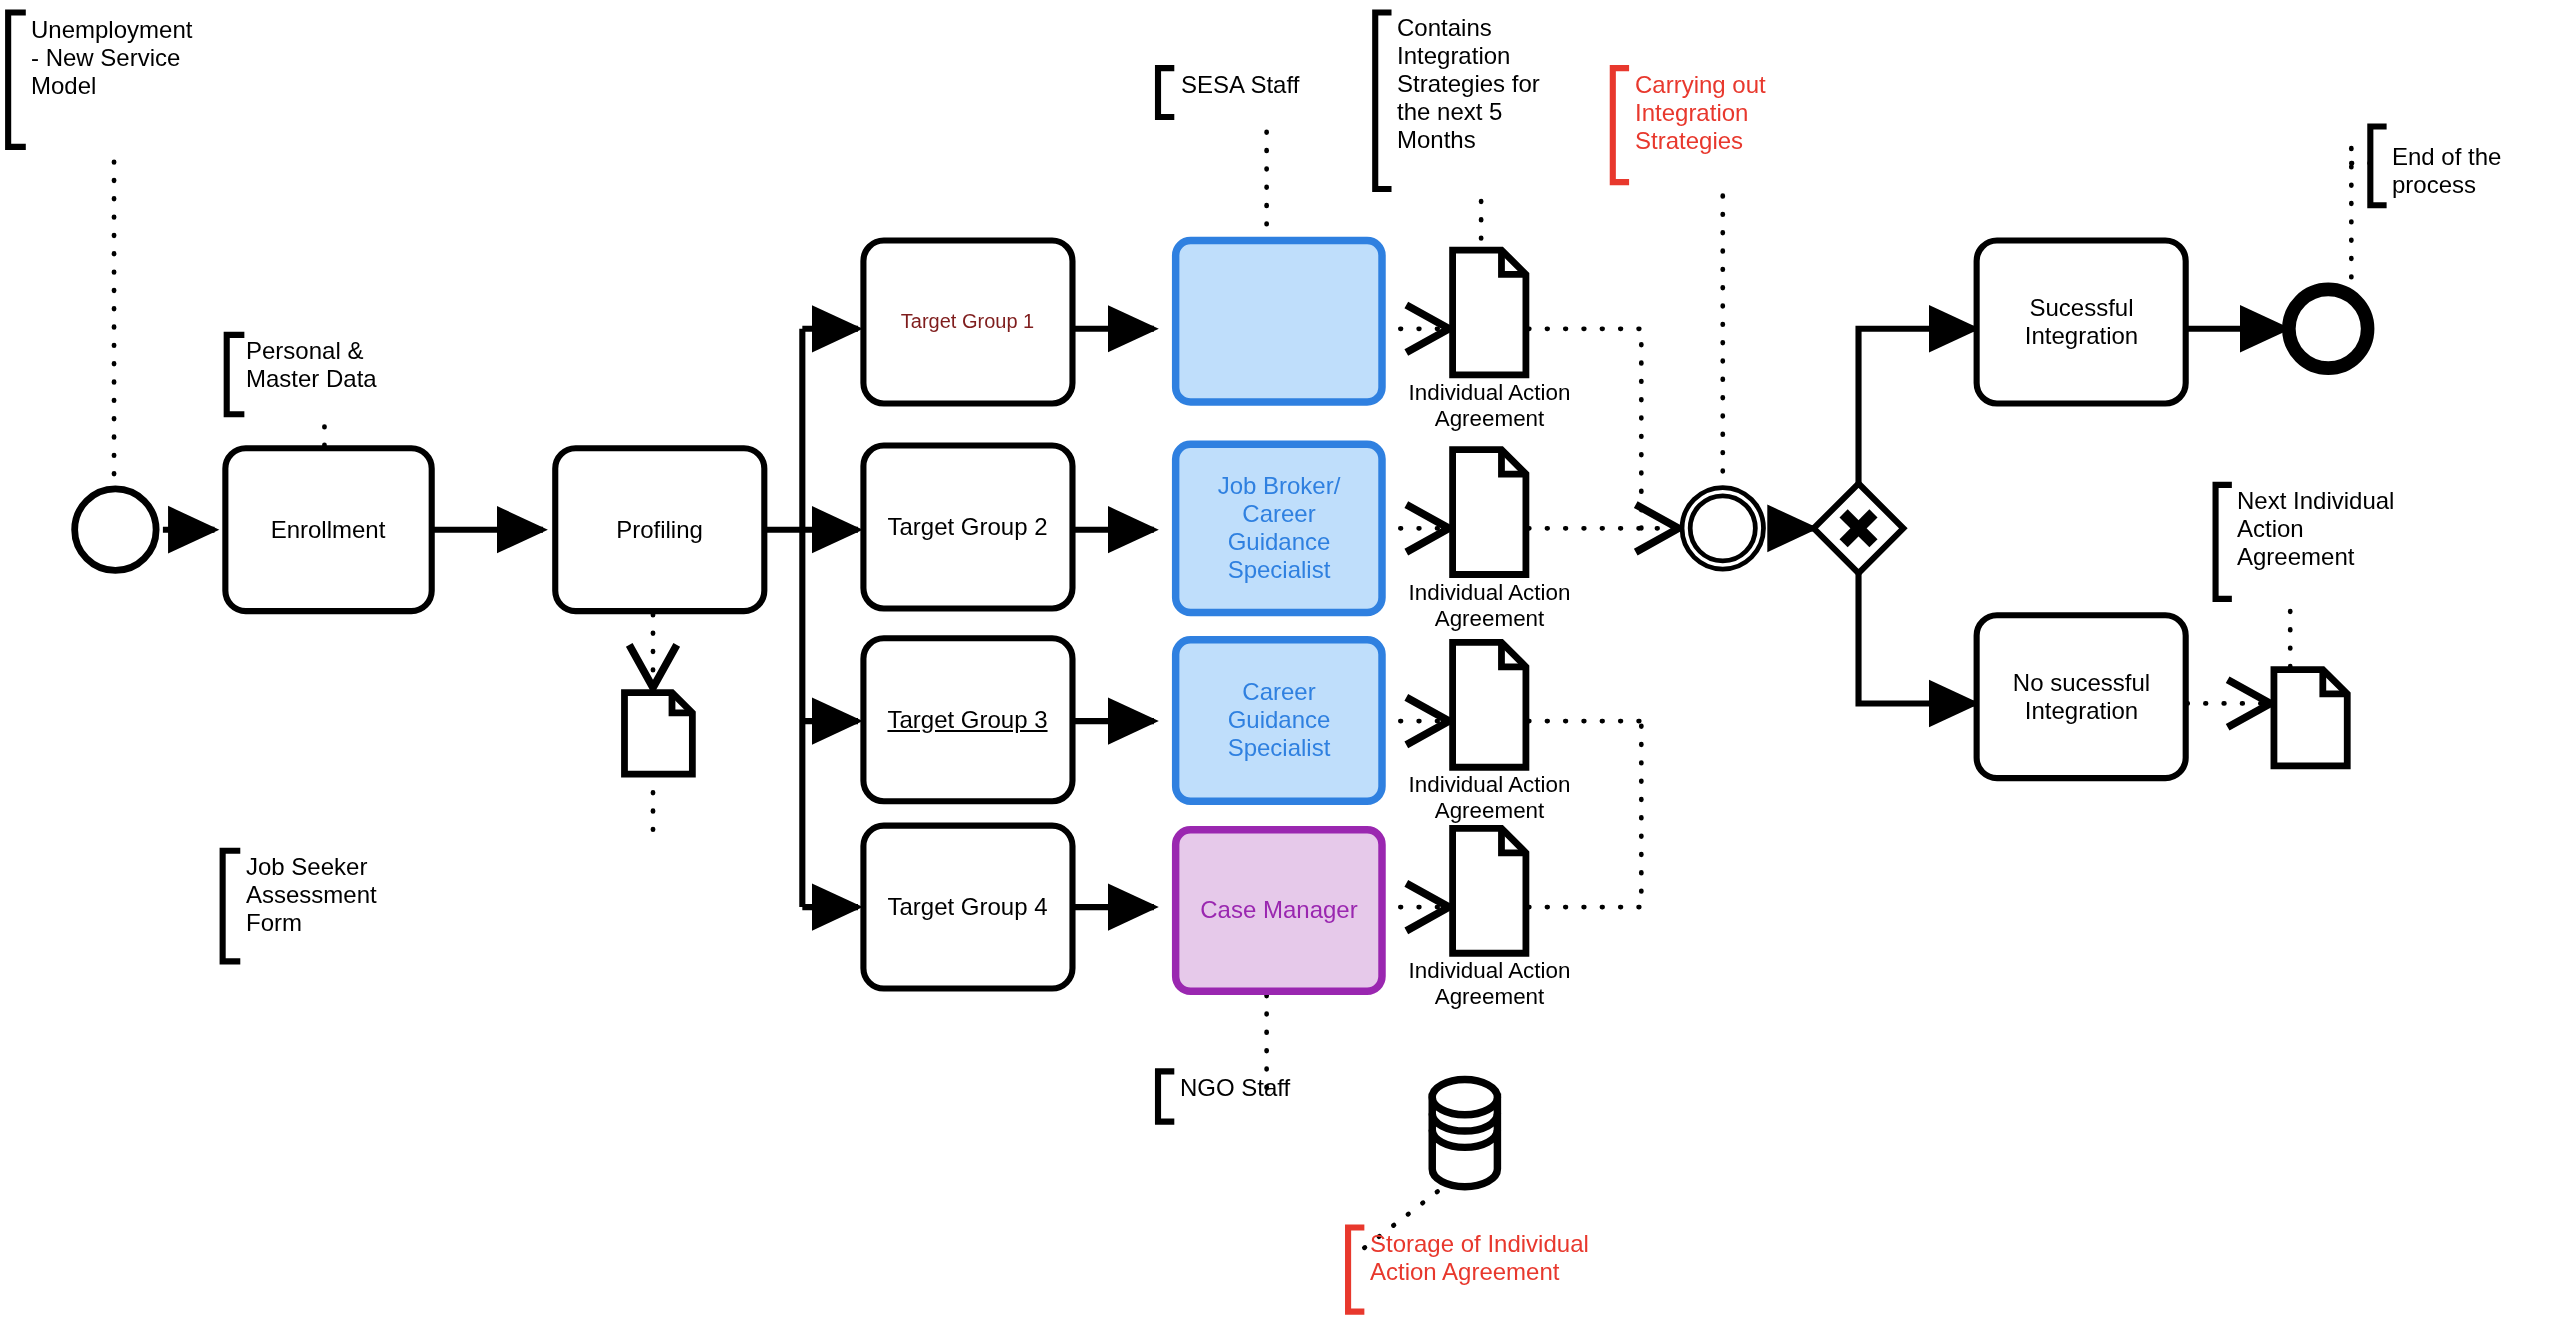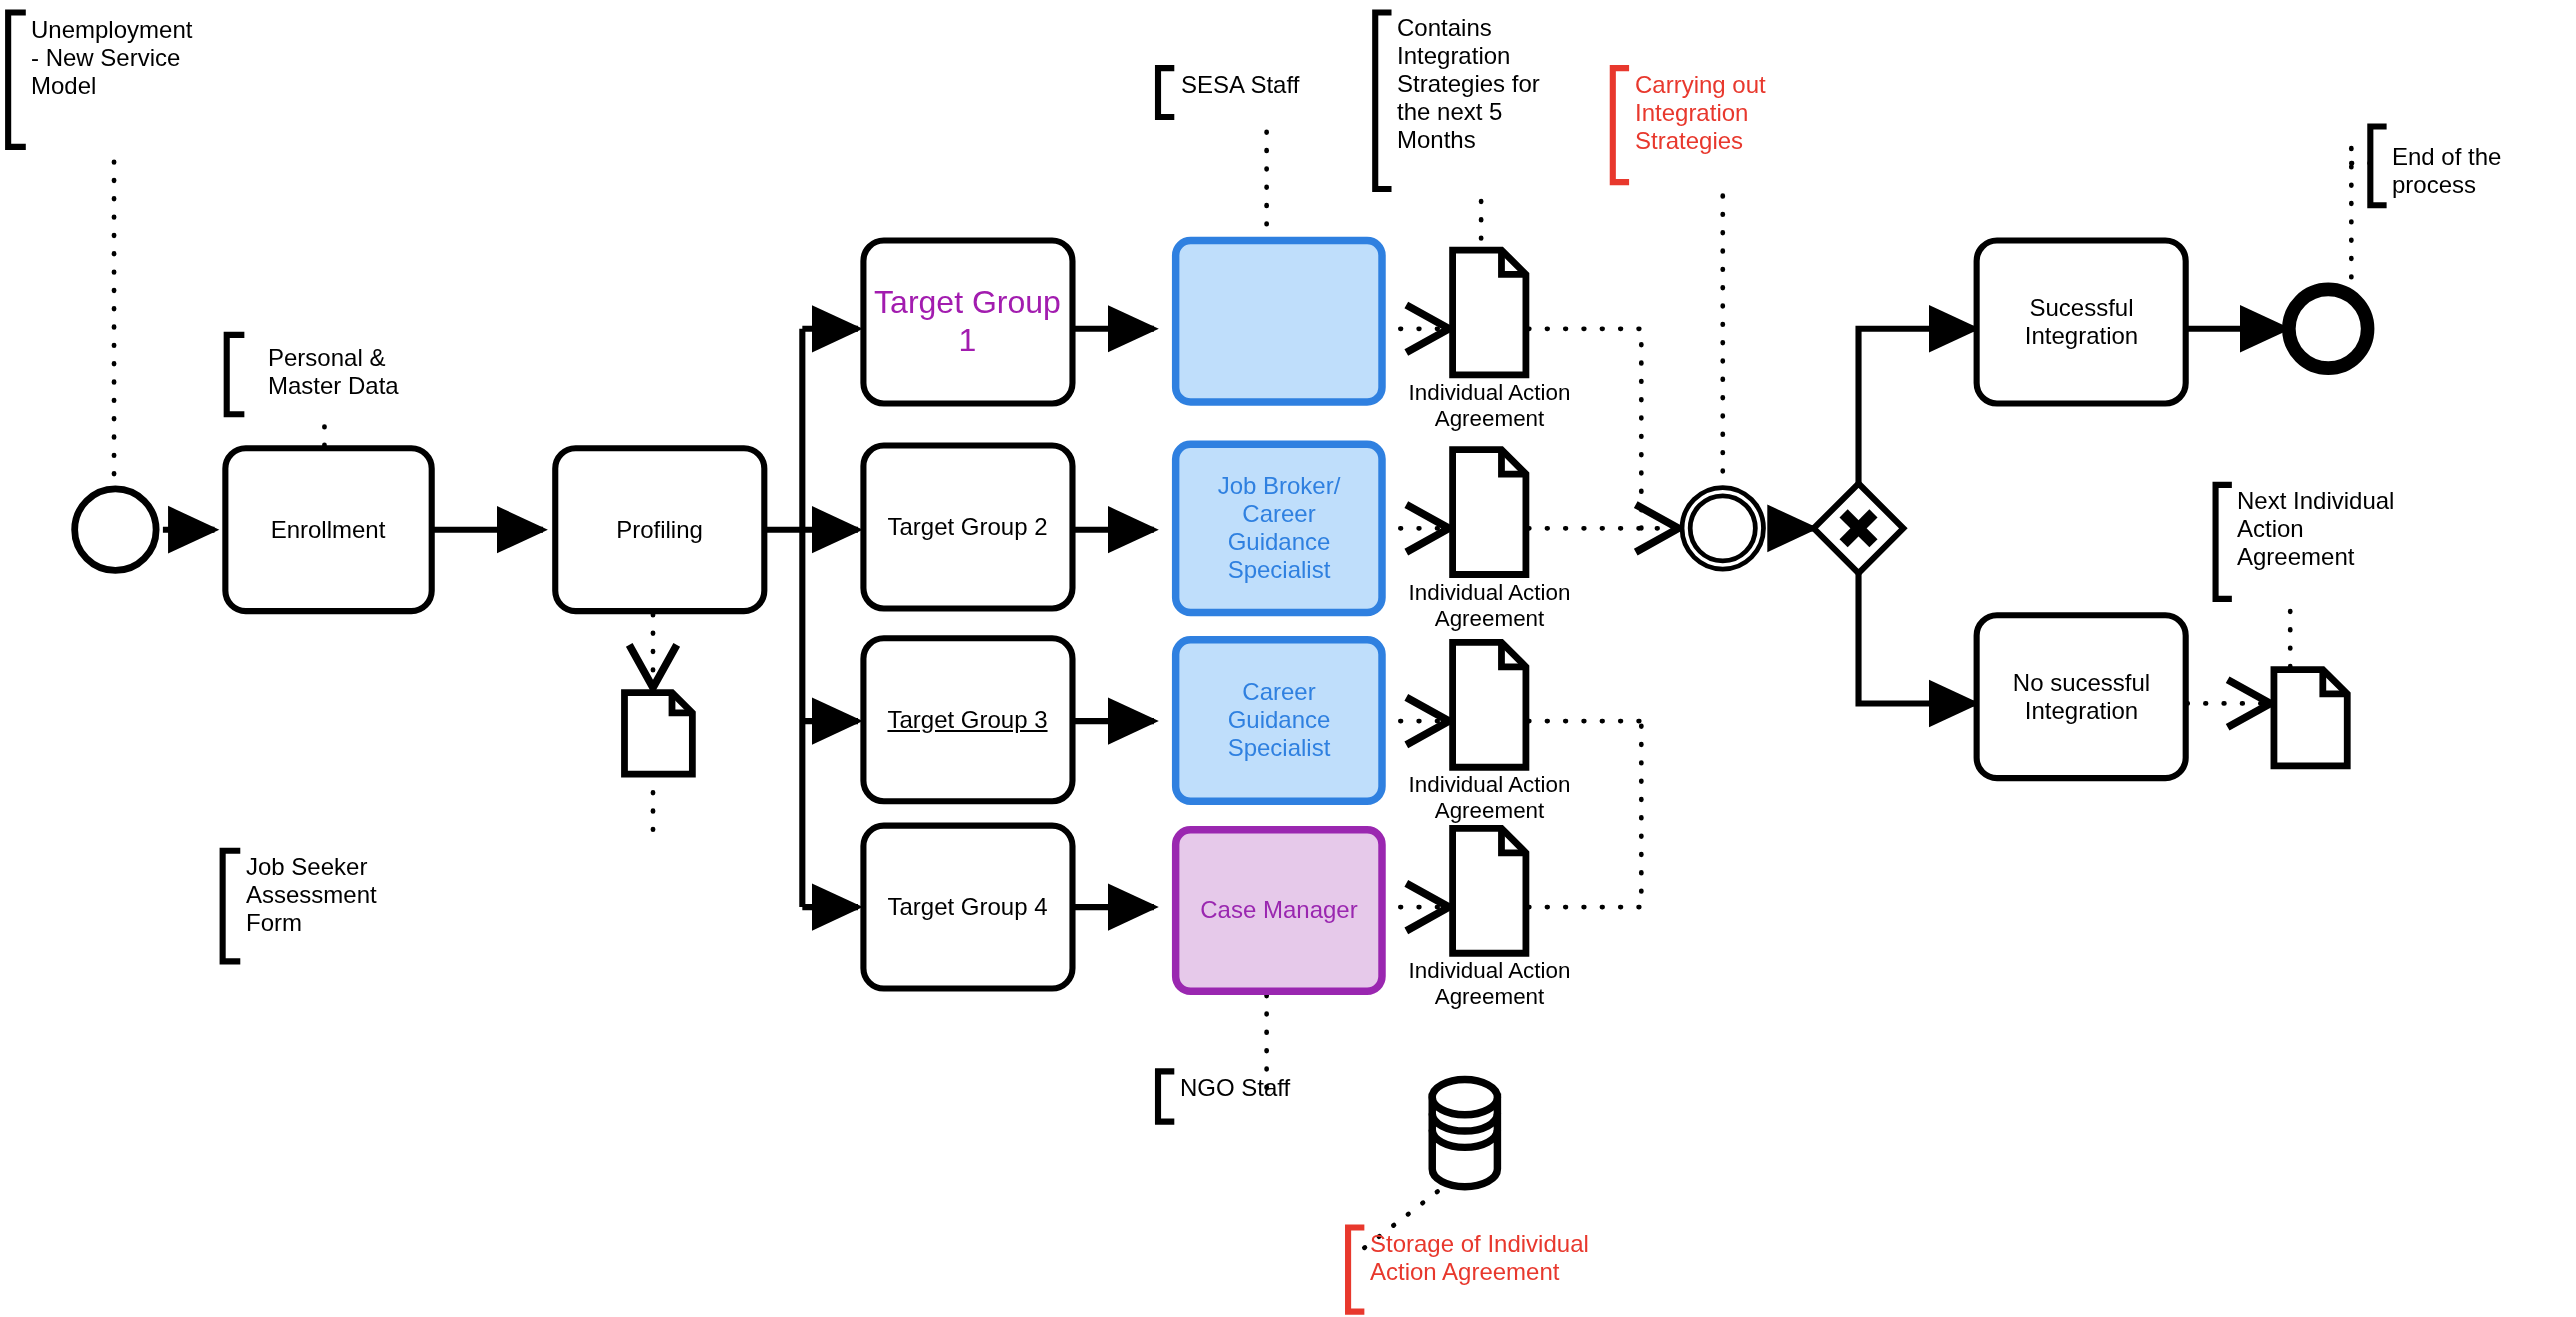--- a/index.html
+++ b/index.html
@@ -178,21 +178,21 @@
     <ellipse cx="2158" cy="1616" rx="48" ry="26" fill="#fff"></ellipse>
     <path d="M2110,1640 A 48 26 0 0 0 2206 1640" fill="none"></path>
     <path d="M2110,1664 A 48 26 0 0 0 2206 1664" fill="none"></path>
   </g>
 </svg>
 
 <div class="anno" style="left:31px;top:16.3px;width:170px;">Unemployment
 - New Service
 Model</div>
 
-<div class="anno" style="left:268px;top:337px;width:170px;margin-top:7px;">Personal &amp;
+<div class="anno" style="left:246px;top:337px;width:170px;">Personal &amp;
 Master Data</div>
 
 <div class="anno" style="left:246px;top:853px;width:170px;">Job Seeker
 Assessment
 Form</div>
 
 <div class="anno" style="left:1181px;top:71px;width:176px;">SESA Staff</div>
 
 <div class="anno" style="left:1397px;top:13.6px;width:176px;">Contains
 Integration
@@ -216,21 +216,21 @@
 <div class="anno red" style="left:1370px;top:1230px;width:272px;">Storage of Individual
 Action Agreement</div>
 
 <div class="tasktext" style="left:225px;top:448px;width:206px;height:163px;font-size:24px;color:#000;">Enrollment</div>
 <div class="tasktext" style="left:555px;top:448px;width:209px;height:163px;font-size:24px;color:#000;">Profiling</div>
 <div class="tasktext" style="left:1977px;top:240px;width:209px;height:163px;font-size:24px;color:#000;white-space:pre-line;">Sucessful
 Integration</div>
 <div class="tasktext" style="left:1977px;top:615px;width:209px;height:163px;font-size:24px;color:#000;white-space:pre-line;">No sucessful
 Integration</div>
 
-<div class="tasktext" style="left:863px;top:240px;width:209px;height:163px;font-size:32px;color:#a21caf;">Target Group 1</div>
+<div class="tasktext" style="left:863px;top:240px;width:209px;height:163px;font-size:20px;color:#7f1d1d;">Target Group 1</div>
 <div class="tasktext" style="left:863px;top:445px;width:209px;height:163px;font-size:24px;color:#000;">Target Group 2</div>
 <div class="tasktext" style="left:863px;top:638px;width:209px;height:163px;font-size:24px;color:#000;text-decoration:underline;">Target Group 3</div>
 <div class="tasktext" style="left:863px;top:825px;width:209px;height:163px;font-size:24px;color:#000;">Target Group 4</div>
 
 <div class="tasktext" style="left:1176px;top:444px;width:206px;height:168px;font-size:24px;color:#2f80e0;white-space:pre-line;">Job Broker/
 Career
 Guidance
 Specialist</div>
 <div class="tasktext" style="left:1176px;top:639px;width:206px;height:162px;font-size:24px;color:#2f80e0;white-space:pre-line;">Career
 Guidance

